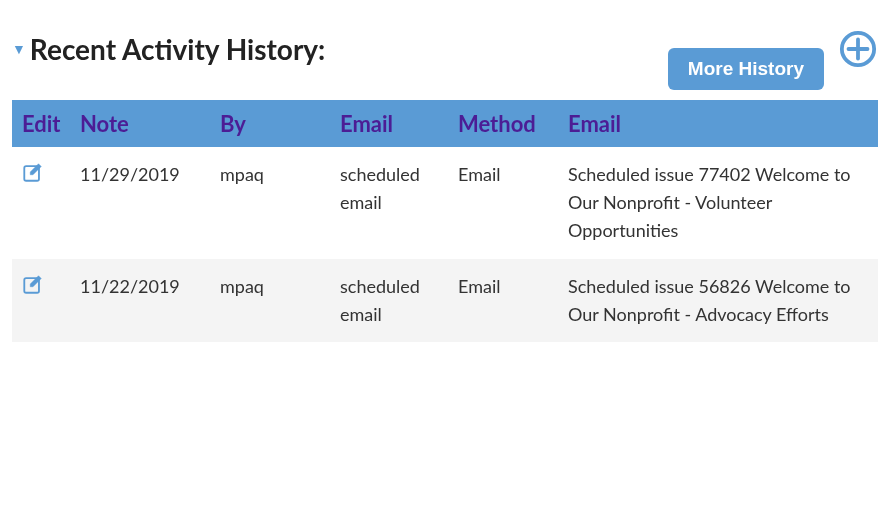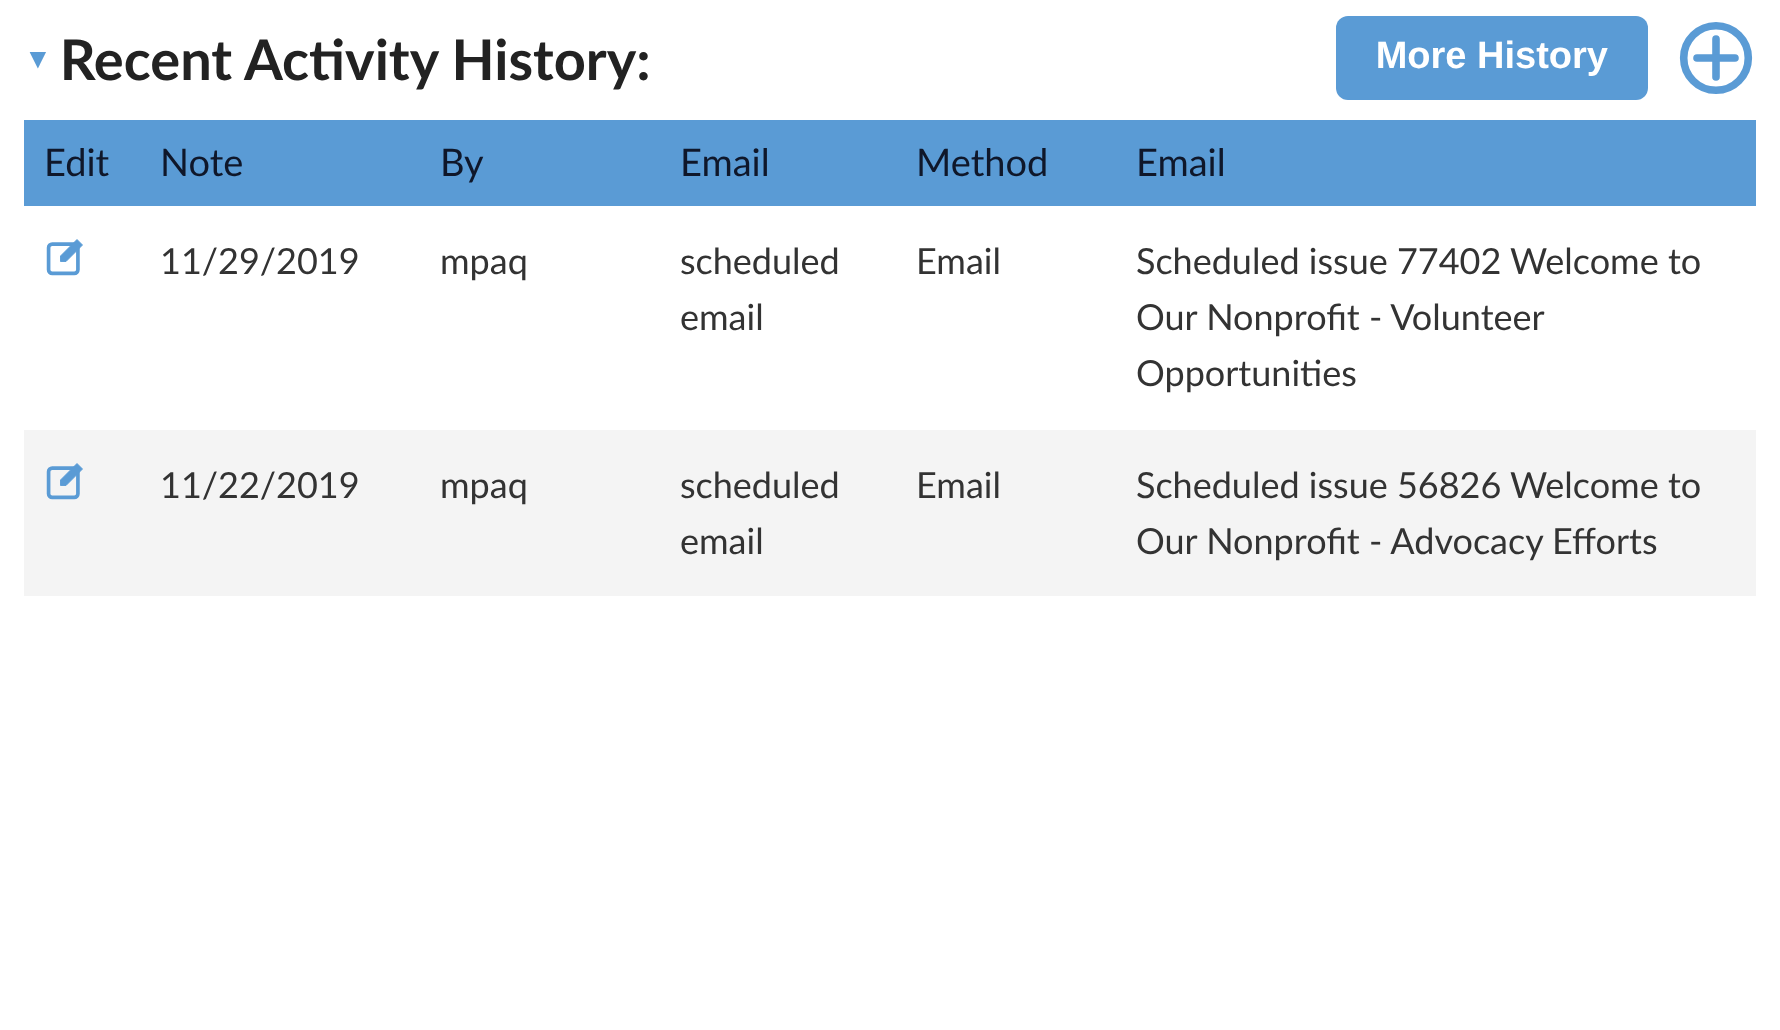--- a/index.html
+++ b/index.html
@@ -40,43 +40,44 @@
   }
   .more-history-btn {
     background: #5a9bd5;
     color: #fff;
     border: none;
     border-radius: 6px;
     font-size: 19px;
     font-weight: 600;
     padding: 10px 20px;
     cursor: pointer;
+    margin-top: 40px;
   }
   .add-btn {
     width: 40px;
     height: 40px;
     display: flex;
     align-items: center;
     justify-content: center;
     cursor: pointer;
     color: #5a9bd5;
   }
   .add-btn svg { display: block; }
 
   table.activity {
     width: 100%;
     border-collapse: collapse;
     table-layout: fixed;
   }
   table.activity thead th {
     background: #5a9bd5;
-    color: #0f172a;
+    color: #4c1d95;
     text-align: left;
-    font-weight: 400;
-    font-size: 19px;
+    font-weight: 700;
+    font-size: 22px;
     padding: 10px 10px;
   }
   table.activity col.c-edit   { width: 58px; }
   table.activity col.c-date   { width: 140px; }
   table.activity col.c-by     { width: 120px; }
   table.activity col.c-type   { width: 118px; }
   table.activity col.c-method { width: 110px; }
   table.activity col.c-note   { width: auto; }
 
   table.activity tbody td {

